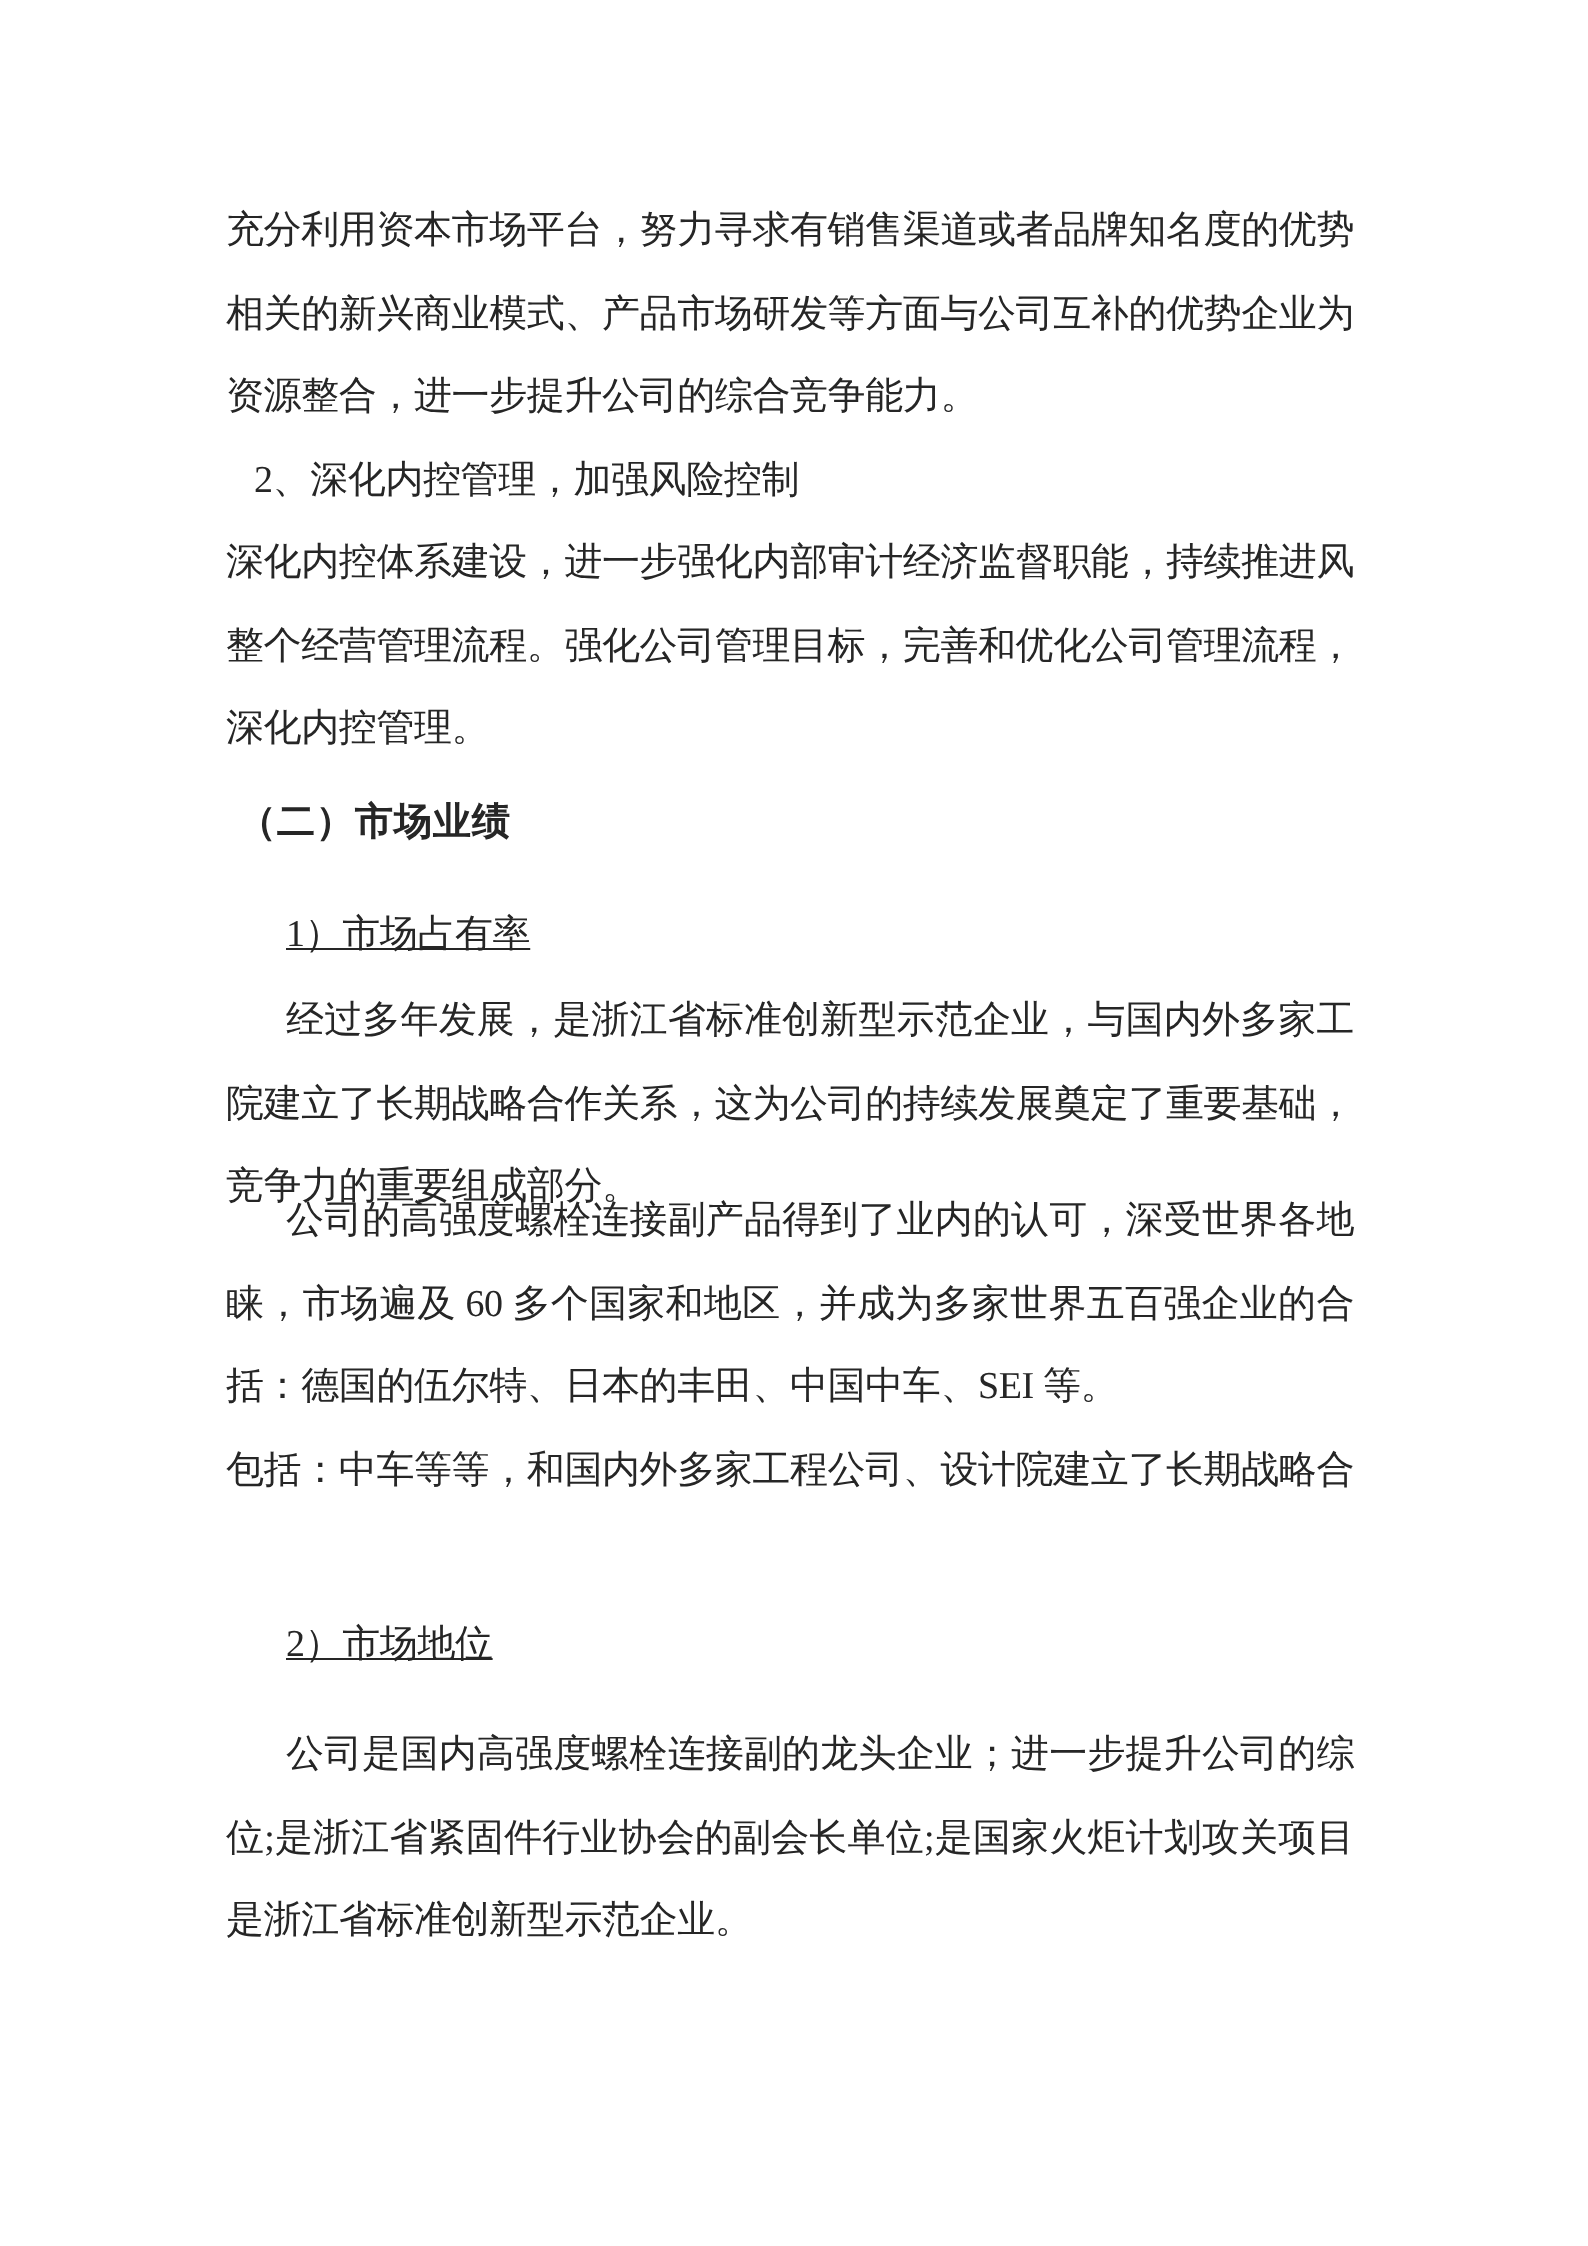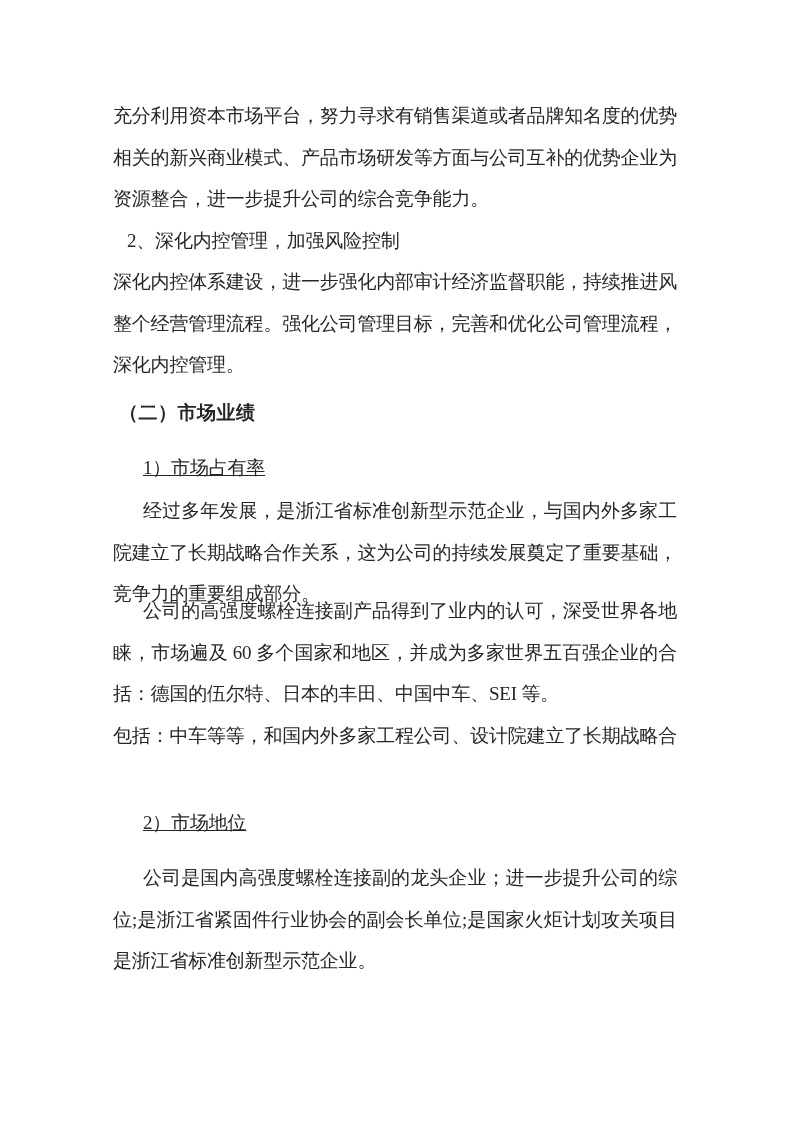--- a/index.html
+++ b/index.html
@@ -38,21 +38,21 @@
   .l {
     text-align: left;
   }
   
   .ind2 { text-indent: 30px; }
   
   .indnum { text-indent: 14px; }
   
   .sechead {
     font-weight: 700;
-    font-family: Liberation Sans, sans-serif;
+    font-family: Liberation Mono, monospace;
     text-indent: 6px;
     letter-spacing: 0.5px;
   }
   
   .subhead { text-indent: 30px; text-decoration: underline; }
 </style>
 </head>
 <body>
 
 <div class="page">

